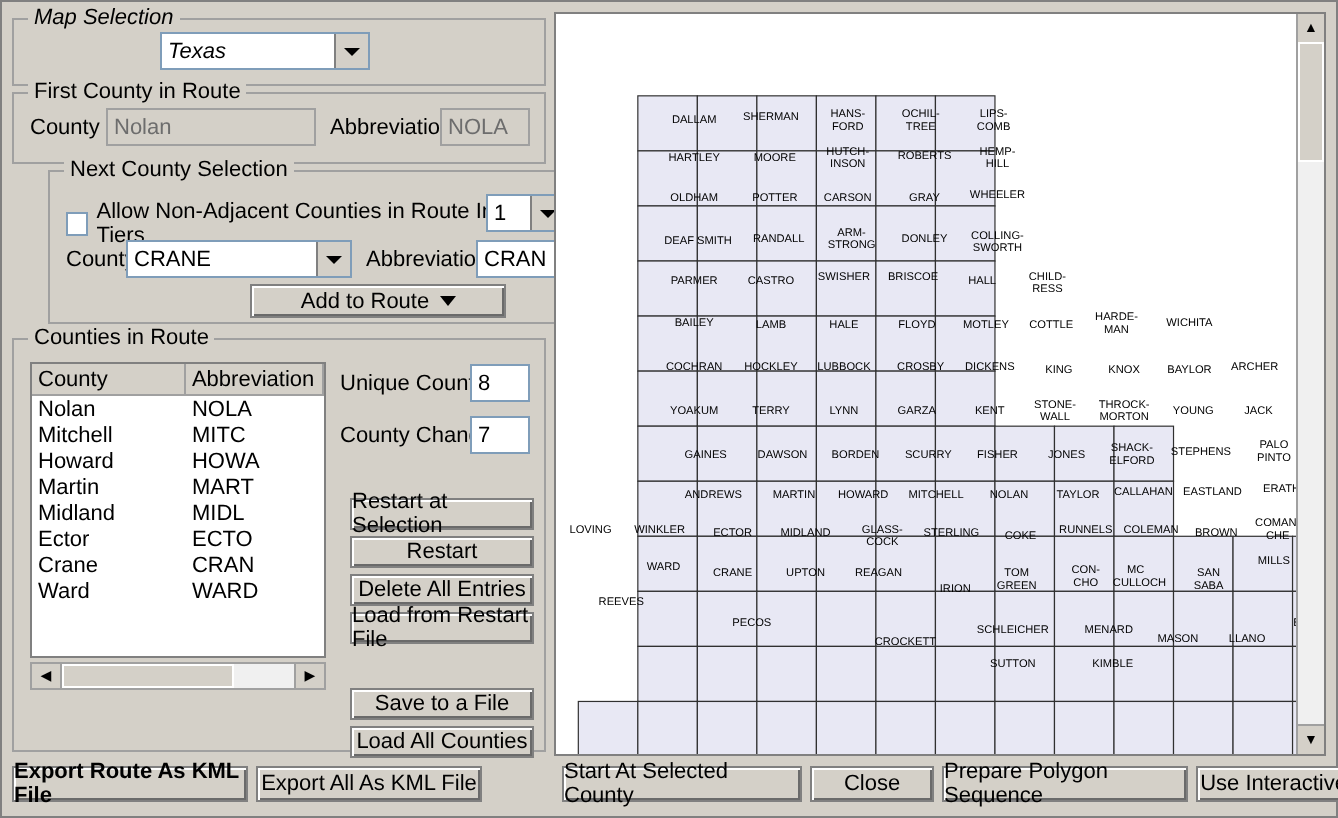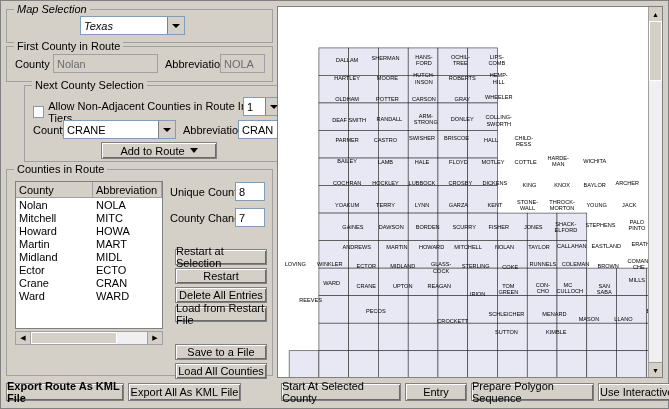--- a/index.html
+++ b/index.html
@@ -82,21 +82,21 @@
       <span class="val">1</span>
       <span class="arrow"></span>
     </div>
     <span class="lbl" style="left:8px;top:38px;">County</span>
     <div class="combo" style="left:38px;top:34px;width:113px;">
       <span class="val">CRANE</span>
       <span class="arrow"></span>
     </div>
     <span class="lbl" style="left:158px;top:38px;">Abbreviation</span>
     <div class="txt" style="left:213px;top:34px;width:45px;">CRAN</div>
-    <div class="btn" style="left:76px;top:56px;width:116px;height:17px;">
+    <div class="btn" style="left:100px;top:56px;width:128px;height:17px;">
       <span>Add to Route</span>
       <span style="margin-left:5px;border-left:4px solid transparent;border-right:4px solid transparent;border-top:5px solid #000;"></span>
     </div>
   </div>
 
   <div class="group" style="left:5px;top:168px;width:265px;height:205px;">
     <span class="legend">Counties in Route</span>
 
     <div class="listwrap" style="left:8px;top:11px;width:148px;height:148px;">
       <div class="listhead">
@@ -428,21 +428,21 @@
     <div class="btn" style="left:2px;top:3px;width:118px;height:18px;font-weight:bold;">
         <span>Export Route As KML File</span>
       </div>
     <div class="btn" style="left:124px;top:3px;width:113px;height:18px;">
         <span>Export All As KML File</span>
       </div>
     <div class="btn" style="left:277px;top:3px;width:120px;height:18px;">
         <span>Start At Selected County</span>
       </div>
     <div class="btn" style="left:401px;top:3px;width:62px;height:18px;">
-        <span>Entry</span>
+        <span>Close</span>
       </div>
     <div class="btn" style="left:467px;top:3px;width:123px;height:18px;">
         <span>Prepare Polygon Sequence</span>
       </div>
     <div class="btn" style="left:594px;top:3px;width:102px;height:18px;">
         <span>Use Interactive Map</span>
       </div>
   </div>
 
 </div>

